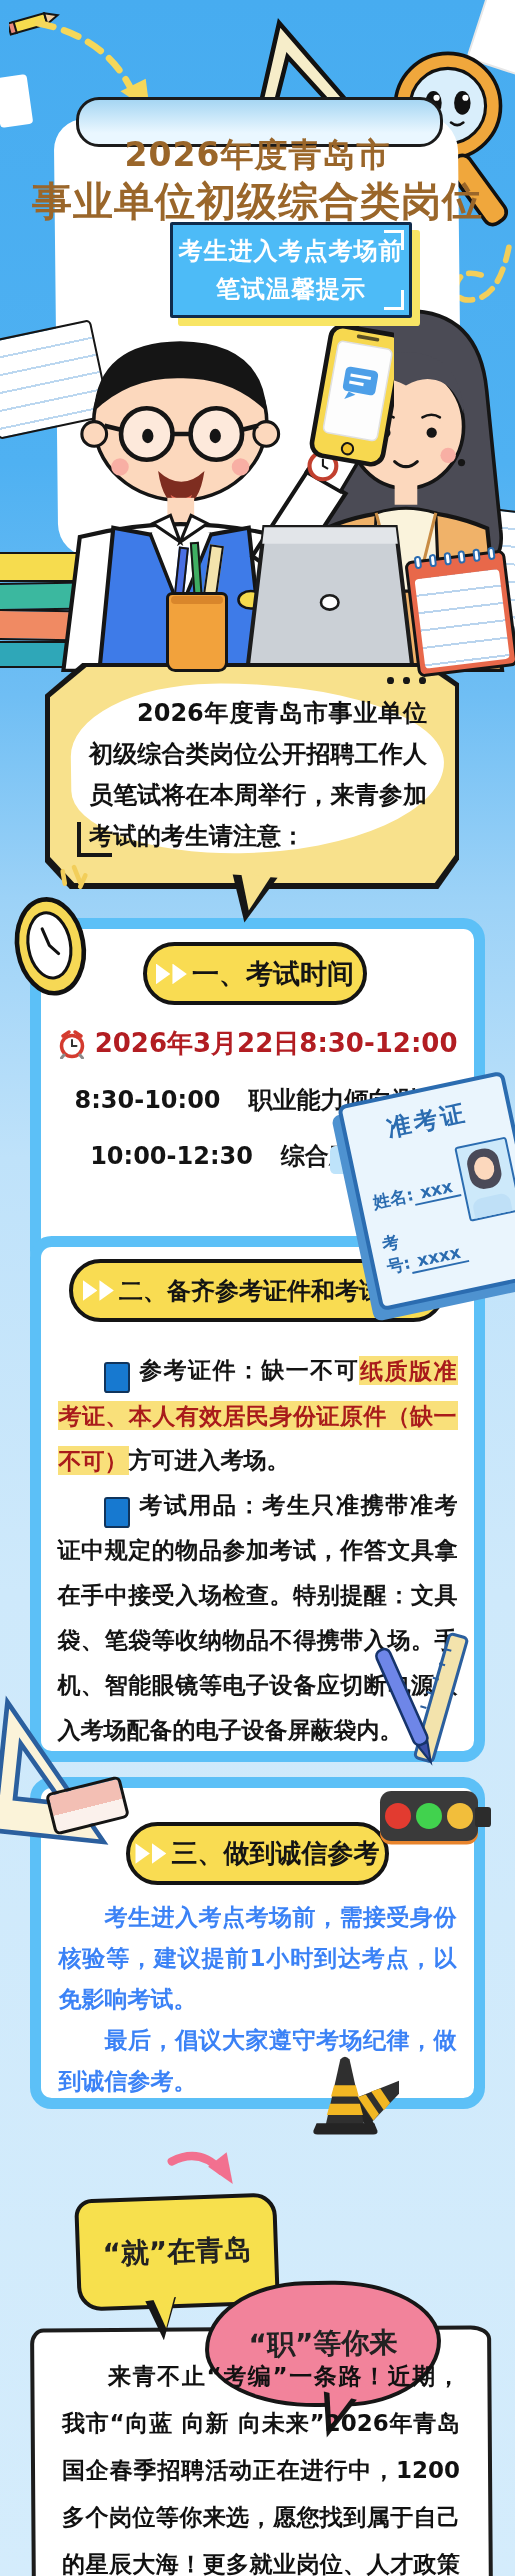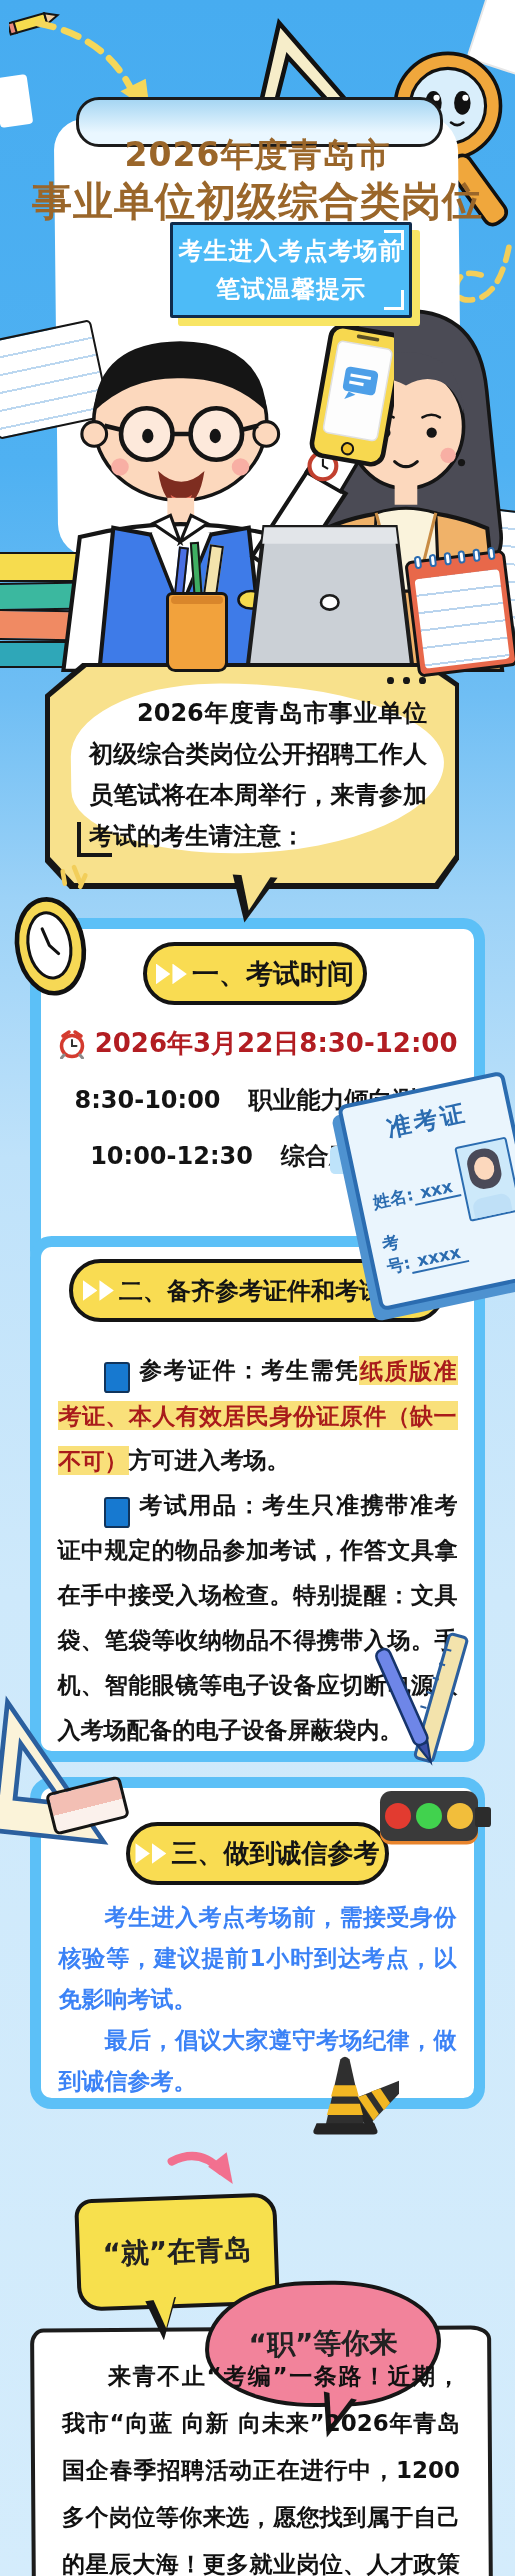--- a/index.html
+++ b/index.html
@@ -305,21 +305,21 @@
     </div>
   </div>
 
   <section class="abs card" id="card-items">
     <div class="pill" id="pill2">
       <span class="chev"></span>
         <span class="chev"></span>
       <span class="label">二、备齐参考证件和考试用品</span>
     </div>
     <div class="items-body">
-      <p><span class="num-box">1</span><span>参考证件：考生需凭</span><span class="hl">纸质版准考证、本人有效居民身份证原件（缺一不可）</span><span>方可进入考场。</span></p>
+      <p><span class="num-box">1</span><span>参考证件：缺一不可</span><span class="hl">纸质版准考证、本人有效居民身份证原件（缺一不可）</span><span>方可进入考场。</span></p>
       <p><span class="num-box">2</span><span>考试用品：考生只准携带准考证中规定的物品参加考试，作答文具拿在手中接受入场检查。特别提醒：文具袋、笔袋等收纳物品不得携带入场。手机、智能眼镜等电子设备应切断电源放入考场配备的电子设备屏蔽袋内。</span></p>
     </div>
   </section>
 
   <svg class="abs" style="left:-6.2px;top:1689px;transform:rotate(6deg);z-index:4" width="129" height="155" viewBox="0 0 220 260">
     <path d="M12 250 L12 30 L200 250 Z M42 192 L42 98 L124 192 Z" fill="#FBF3D9" fill-rule="evenodd" stroke="#2b5f9e" stroke-width="8"></path>
   </svg>
   <div class="abs" style="left:49px;top:1784px;width:77px;height:43px;background:linear-gradient(180deg,#F3BFB4 55%,#FBF1EC 55%);border:3.1px solid #151515;border-radius:6.2px;transform:rotate(-14deg);box-sizing:border-box;z-index:5"></div>
   <svg class="abs" style="left:370px;top:1629px;z-index:4" width="103" height="155" viewBox="0 0 200 300">
     <rect x="120" y="8" width="36" height="250" rx="8" transform="rotate(16 138 133)" fill="#F3E3AC" stroke="#2b5f9e" stroke-width="6"></rect>

